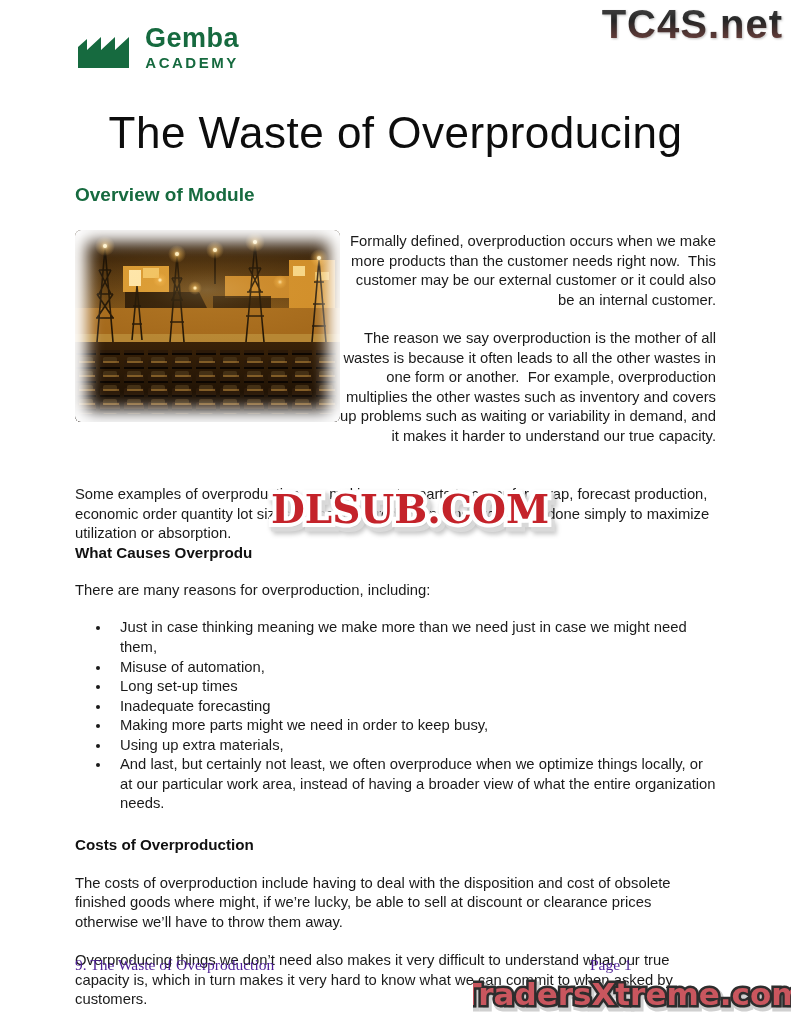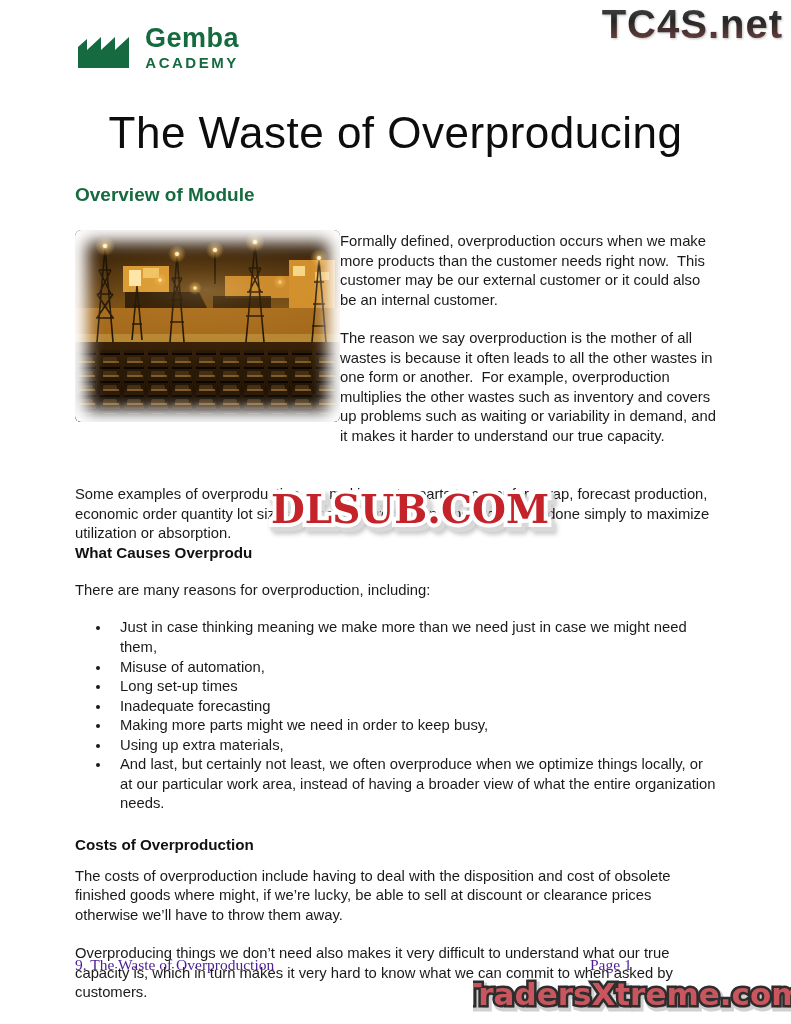--- a/index.html
+++ b/index.html
@@ -32,37 +32,37 @@
   h1.title{
     margin:36px 0 26px; text-align:center;
     font-size:44px; font-weight:400; letter-spacing:0.5px; color:#0d0d0d;
   }
   h2.module{
     font-size:19px; font-weight:bold; color:#166a3f; margin:0 0 24px;
   }
   h3.subhead{ font-size:15.2px; font-weight:bold; color:#111; }
   
   p.body{ font-size:14.8px; line-height:1.32; white-space:pre-wrap; color:#1a1a1a; }
-  .media-row{ display:flex; gap:0; margin-bottom:20px; }
+  .media-row{ display:flex; gap:0; margin-bottom:20px;text-align:right; }
   .photo{ position:relative; width:265px; height:192px; flex:0 0 auto; }
   .photo svg{ display:block; border-radius:6px; }
   .photo .feather{
     position:absolute; inset:0; border-radius:6px; pointer-events:none;
     box-shadow:inset 0 0 16px 12px #ffffff;
   }
   .photo-text{ flex:1; padding-top:2px; }
   .photo-text p{ margin-bottom:19px; }
   .causes-row{ }
   p.intro{ margin-top:20px; }
   ul.causes{ margin:18px 0 4px; padding-left:36px; }
   ul.causes li{
     font-size:14.8px; line-height:1.32; padding-left:9px; margin:0; color:#1a1a1a;
   }
   h3.costs{ margin-top:22px; }
-  p.after-head{ margin-top:14px; }
+  p.after-head{ margin-top:21px; }
   p.spaced{ margin-top:19px; }
   
   .footer{
     position:absolute; left:75px; right:75px; top:956px;
     font-family:"Liberation Serif", serif; font-size:15.5px; color:#4c1d95;
   }
   .footer .pagenum{ position:absolute; left:515px; top:0; }
 </style>
 </head>
 <body>

